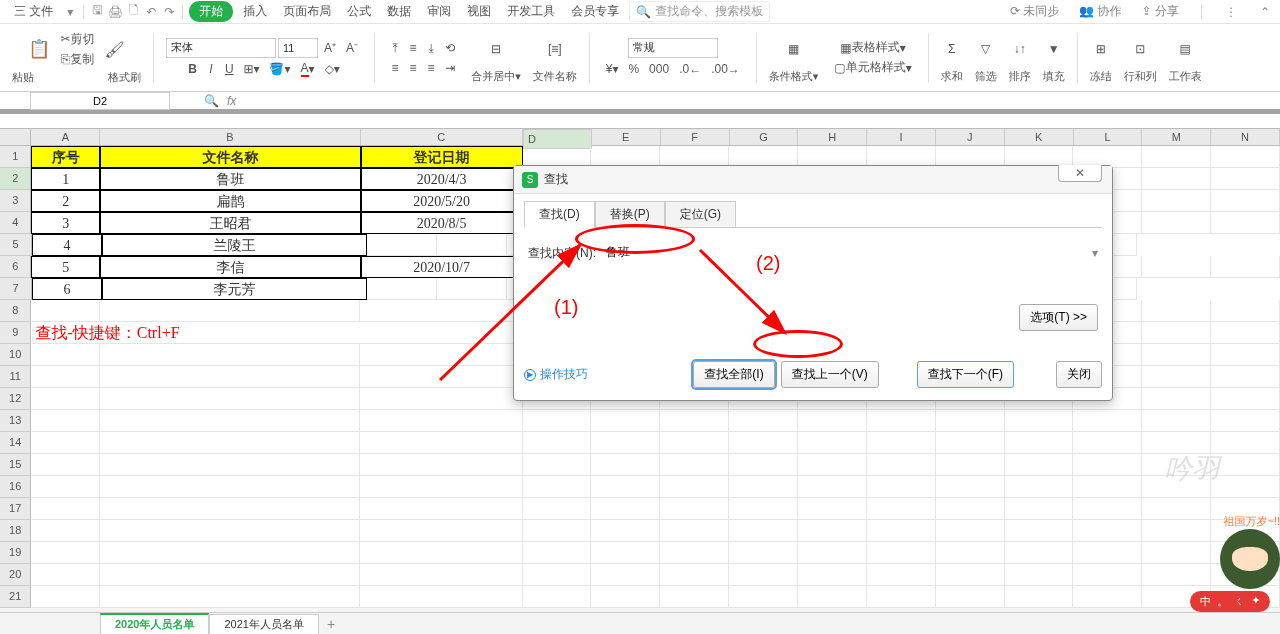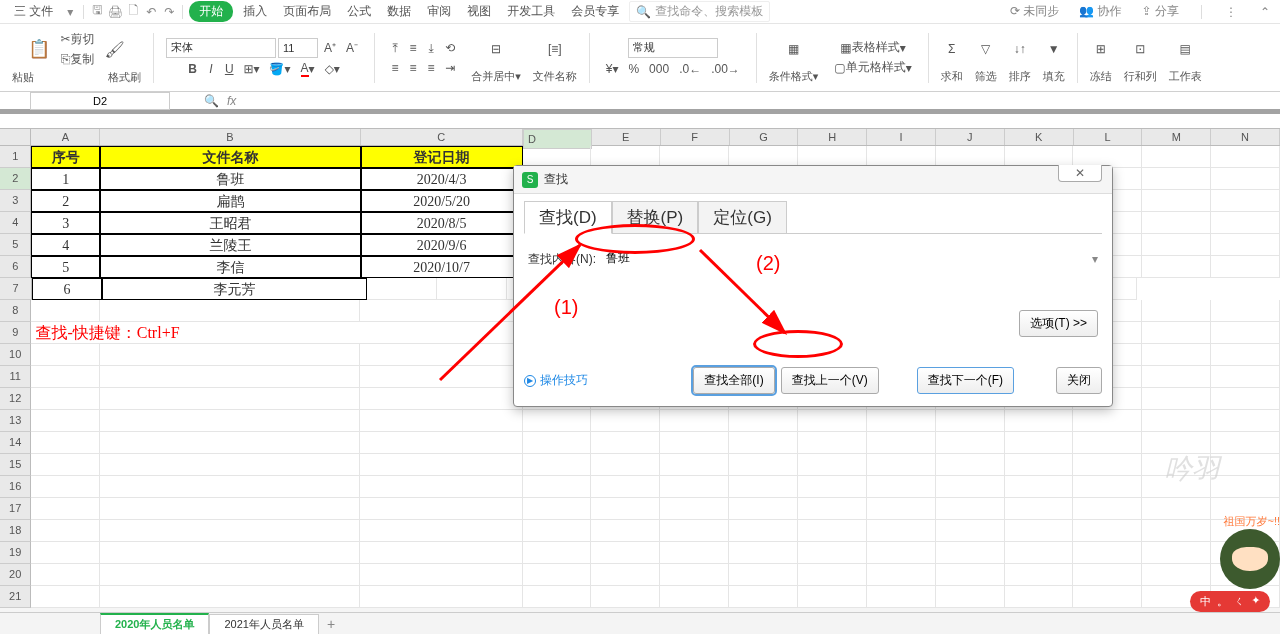--- a/index.html
+++ b/index.html
@@ -46,21 +46,21 @@
 .cell.tb { border: 1px solid #000; font-family: "SimSun", serif; }
 .cell.selcell { outline: 2px solid #22a03c; outline-offset: -1px; }
 .red-note { color: #ff0000; font-size: 16px; font-family: "SimSun", serif; text-align: left; padding-left: 4px; }
 
 
 .dialog { position: absolute; left: 513px; top: 165px; width: 600px; background: #fff; border: 1px solid #888; border-radius: 4px; box-shadow: 0 4px 12px rgba(0,0,0,0.25); }
 .dlg-title { height: 28px; display: flex; align-items: center; padding: 0 8px; background: #f5f5f5; border-bottom: 1px solid #ddd; font-size: 12px; }
 .dlg-title .sicon { width: 16px; height: 16px; background: #22b14c; border-radius: 3px; margin-right: 6px; display: flex; align-items: center; justify-content: center; color: #fff; font-size: 10px; }
 .dlg-close { position: absolute; top: -1px; right: 10px; border: 1px solid #aaa; border-top: none; border-radius: 0 0 4px 4px; padding: 1px 16px; background: #fff; cursor: pointer; color: #666; }
 .dlg-tabs { display: flex; padding: 6px 10px 0; gap: 0; }
-.dtab { padding: 4px 14px; border: 1px solid #ccc; background: #f3f3f3; font-size: 17px; cursor: pointer; position: relative; top: 1px; }
+.dtab { padding: 4px 14px; border: 1px solid #ccc; background: #f3f3f3; font-size: 12px; cursor: pointer; position: relative; top: 1px; }
 .dtab.active { background: #fff; border-bottom: 1px solid #fff; }
 .dlg-body { border-top: 1px solid #ccc; margin: 0 10px; padding: 14px 4px 10px; }
 .frow { display: flex; align-items: center; gap: 6px; margin-bottom: 40px; }
 .frow label { font-size: 12px; }
 .frow select, .finput { flex: 1; border: 1px solid #ccc; padding: 2px 4px; font-size: 12px; height: 22px; }
 .dlg-opts { text-align: right; margin-bottom: 12px; }
 .dlg-btn { border: 1px solid #aaa; background: linear-gradient(#fff,#eee); padding: 4px 10px; font-size: 12px; cursor: pointer; border-radius: 3px; }
 .dlg-footer { display: flex; align-items: center; padding: 8px 10px 12px; gap: 6px; }
 .dlg-footer .tips { color: #1e88e5; font-size: 12px; cursor: pointer; display: flex; align-items: center; gap: 4px; }
 .dlg-footer .spacer-f { flex: 1; }
@@ -369,21 +369,20 @@
         <div class="cell" style="width: 70px;"></div>
         <div class="cell" style="width: 70px;"></div>
         <div class="cell" style="width: 70px;"></div>
         <div class="cell" style="width: 70px;"></div>
         <div class="cell" style="width: 70px;"></div>
       </div>
       <div class="row">
         <div class="rh">5</div>
         <div class="cell tb" style="width: 70px;">4</div>
         <div class="cell tb" style="width: 265px;">兰陵王</div>
-        <div class="cell tb" style="width: 165px;">2020/9/6</div>
         <div class="cell" style="width: 70px;"></div>
         <div class="cell" style="width: 70px;"></div>
         <div class="cell" style="width: 70px;"></div>
         <div class="cell" style="width: 70px;"></div>
         <div class="cell" style="width: 70px;"></div>
         <div class="cell" style="width: 70px;"></div>
         <div class="cell" style="width: 70px;"></div>
         <div class="cell" style="width: 70px;"></div>
         <div class="cell" style="width: 70px;"></div>
         <div class="cell" style="width: 70px;"></div>

